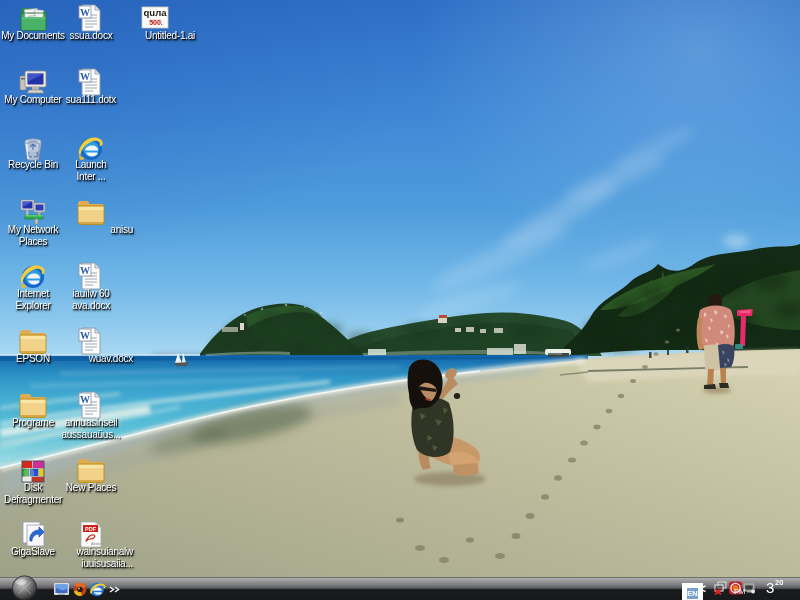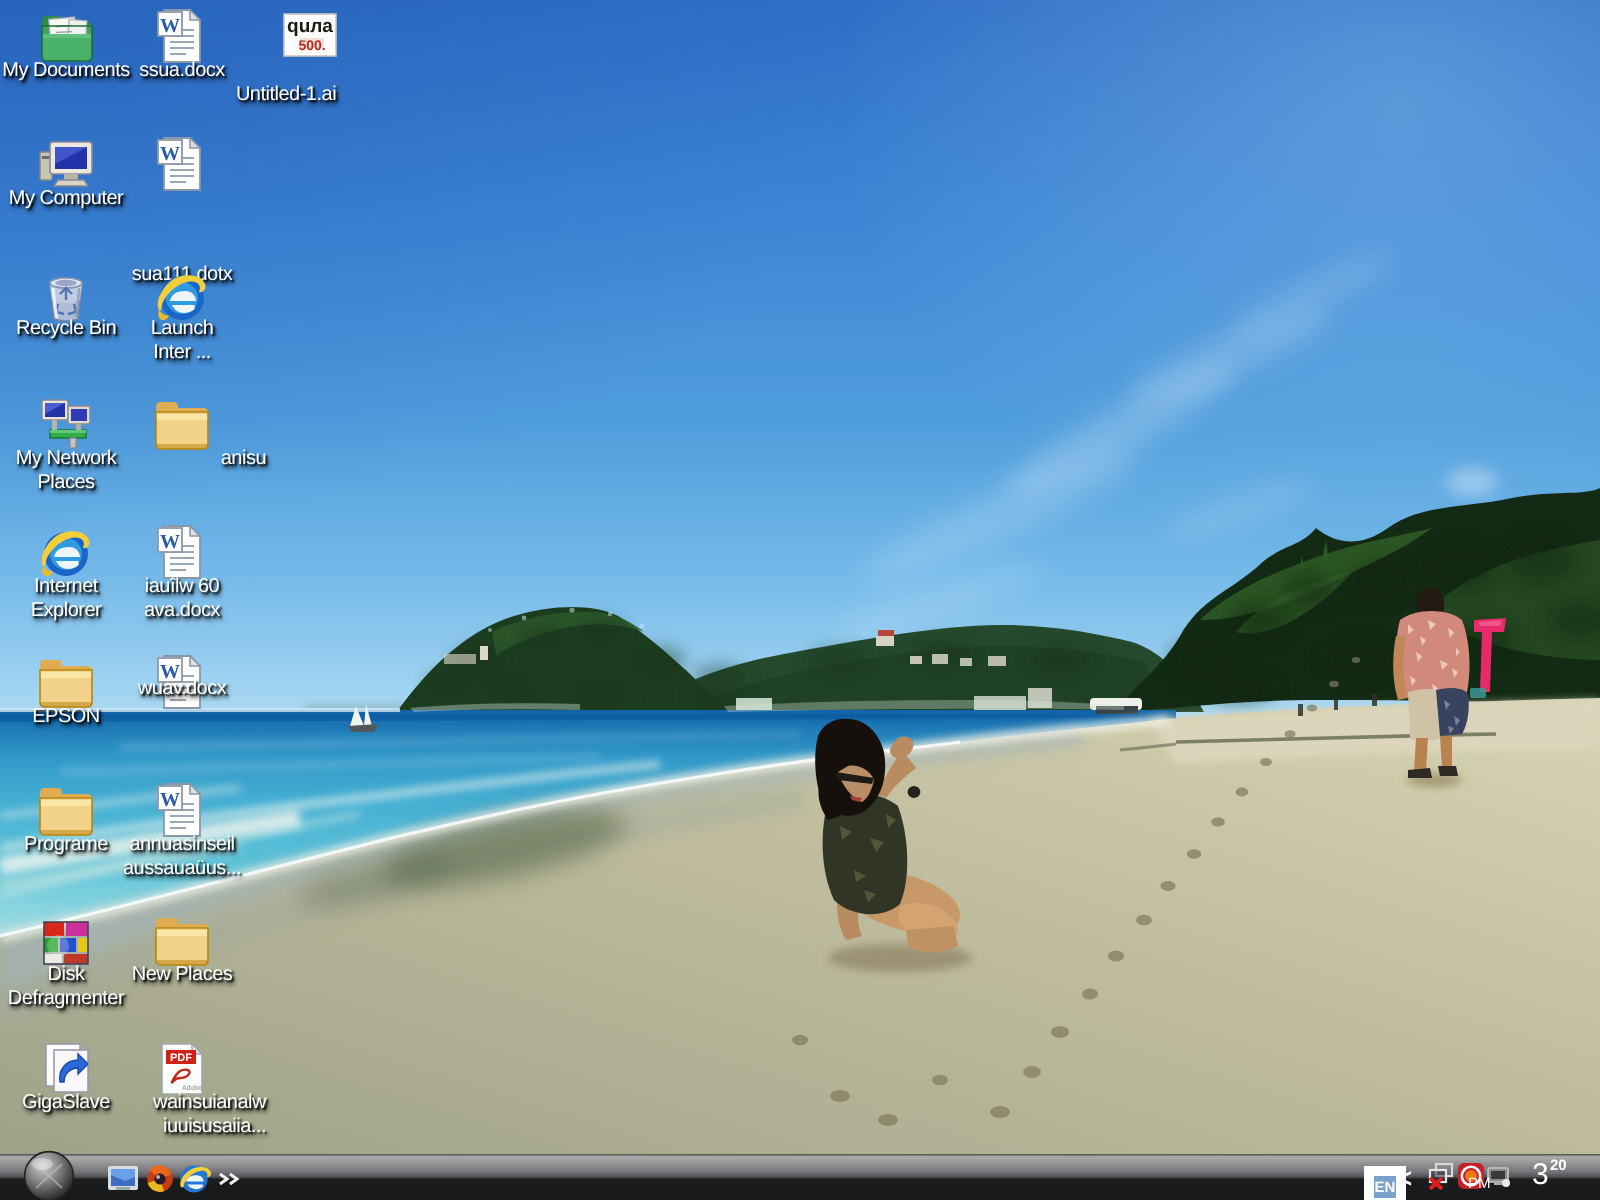--- a/index.html
+++ b/index.html
@@ -278,35 +278,35 @@
 <svg class="ic" style="left:75px;top:3px;" width="32" height="32" viewBox="0 0 32 32">
       <use href="#worddoc"></use>
     </svg>
 <div class="lb" style="left:49px;top:30px;">ssua.docx</div>
 <svg class="ic" style="left:139px;top:3px;" width="32" height="32" viewBox="0 0 32 32">
       <rect x="3" y="4" width="26" height="21" fill="#fdfdfb" stroke="#c8c8c0" stroke-width="0.8"></rect>
 <text x="16" y="13" font-size="9.5" font-weight="bold" fill="#1c1812" text-anchor="middle" font-family="Liberation Sans">quлa</text>
 <rect x="11" y="16" width="12" height="5" fill="#cc3322" opacity="0.15"></rect>
 <text x="17" y="22" font-size="7" font-weight="bold" fill="#b82a1c" text-anchor="middle" font-family="Liberation Sans">500.</text>
     </svg>
-<div class="lb" style="left:101px;top:30px;margin-top:12px;">Untitled-1.ai</div>
+<div class="lb" style="left:128px;top:30px;">Untitled-1.ai</div>
 <svg class="ic" style="left:17px;top:67px;" width="32" height="32" viewBox="0 0 32 32">
       <rect x="3" y="9" width="6" height="14" rx="1" fill="#c8c4b4" stroke="#888" stroke-width="0.7"></rect>
 <rect x="4" y="11" width="4" height="1.5" fill="#667"></rect>
 <rect x="8" y="4" width="21" height="16" rx="1.5" fill="#ece8dc" stroke="#889" stroke-width="0.8"></rect>
 <rect x="10.5" y="6.5" width="16" height="11" fill="#2233aa"></rect>
 <path d="M10.5,6.5 L26.5,6.5 L10.5,15 Z" fill="#4a5cd0" opacity="0.8"></path>
 <rect x="15" y="20" width="7" height="3" fill="#b8b4a4"></rect>
 <path d="M12,23 L25,23 L27,26 L10,26 Z" fill="#d8d4c4" stroke="#889" stroke-width="0.7"></path>
     </svg>
 <div class="lb" style="left:-9px;top:94px;">My Computer</div>
 <svg class="ic" style="left:75px;top:67px;" width="32" height="32" viewBox="0 0 32 32">
       <use href="#worddoc"></use>
     </svg>
-<div class="lb" style="left:49px;top:94px;margin-top:38px;">sua111.dotx</div>
+<div class="lb" style="left:49px;top:94px;">sua111.dotx</div>
 <svg class="ic" style="left:17px;top:132px;" width="32" height="32" viewBox="0 0 32 32">
       <path d="M8,10 C8,8 24,8 24,10 L22,27 C22,29 10,29 10,27 Z" fill="#aebcd4" stroke="#7688a8" stroke-width="0.9"></path>
 <path d="M8,10 C8,8 24,8 24,10 L23,18 C18,20 13,20 9,18 Z" fill="#c2cde0" opacity="0.9"></path>
 <ellipse cx="16" cy="9.5" rx="8" ry="2.6" fill="#dfe6f0" stroke="#8294b4" stroke-width="0.9"></ellipse>
 <ellipse cx="16" cy="9.5" rx="5.5" ry="1.6" fill="#98a8c4"></ellipse>
 <path d="M13,15 l3,-3 3,3 M16,12 l0,6 M12,20 l-1,4 4,1 M20,20 l1,4 -4,1" stroke="#4a6ab0" stroke-width="1.2" fill="none" opacity="0.9"></path>
 <path d="M9.5,12 C10.5,20 10.5,24 11.5,27" stroke="#f0f4fa" stroke-width="1.6" fill="none" opacity="0.9"></path>
 <path d="M22.5,12 C22,20 21.5,24 21,26.5" stroke="#8a9cba" stroke-width="1.2" fill="none" opacity="0.8"></path>
     </svg>
 <div class="lb" style="left:-9px;top:159px;">Recycle Bin</div>
@@ -349,21 +349,21 @@
       <use href="#worddoc"></use>
     </svg>
 <div class="lb" style="left:49px;top:288px;">iauîlw 60<br>ava.docx</div>
 <svg class="ic" style="left:17px;top:326px;" width="32" height="32" viewBox="0 0 32 32">
       <use href="#xpfolder"></use>
     </svg>
 <div class="lb" style="left:-9px;top:353px;">EPSON</div>
 <svg class="ic" style="left:75px;top:326px;" width="32" height="32" viewBox="0 0 32 32">
       <use href="#worddoc"></use>
     </svg>
-<div class="lb" style="left:49px;top:339px;">wuav.docx</div>
+<div class="lb" style="left:49px;top:353px;text-align:right;">wuav.docx</div>
 <svg class="ic" style="left:17px;top:390px;" width="32" height="32" viewBox="0 0 32 32">
       <use href="#xpfolder"></use>
     </svg>
 <div class="lb" style="left:-9px;top:417px;">Programe</div>
 <svg class="ic" style="left:75px;top:390px;" width="32" height="32" viewBox="0 0 32 32">
       <use href="#worddoc"></use>
     </svg>
 <div class="lb" style="left:49px;top:417px;">annuasinseil<br>aussauaüus...</div>
 <svg class="ic" style="left:17px;top:455px;" width="32" height="32" viewBox="0 0 32 32">
       <rect x="5" y="6" width="10" height="7" fill="#d8281c"></rect>

